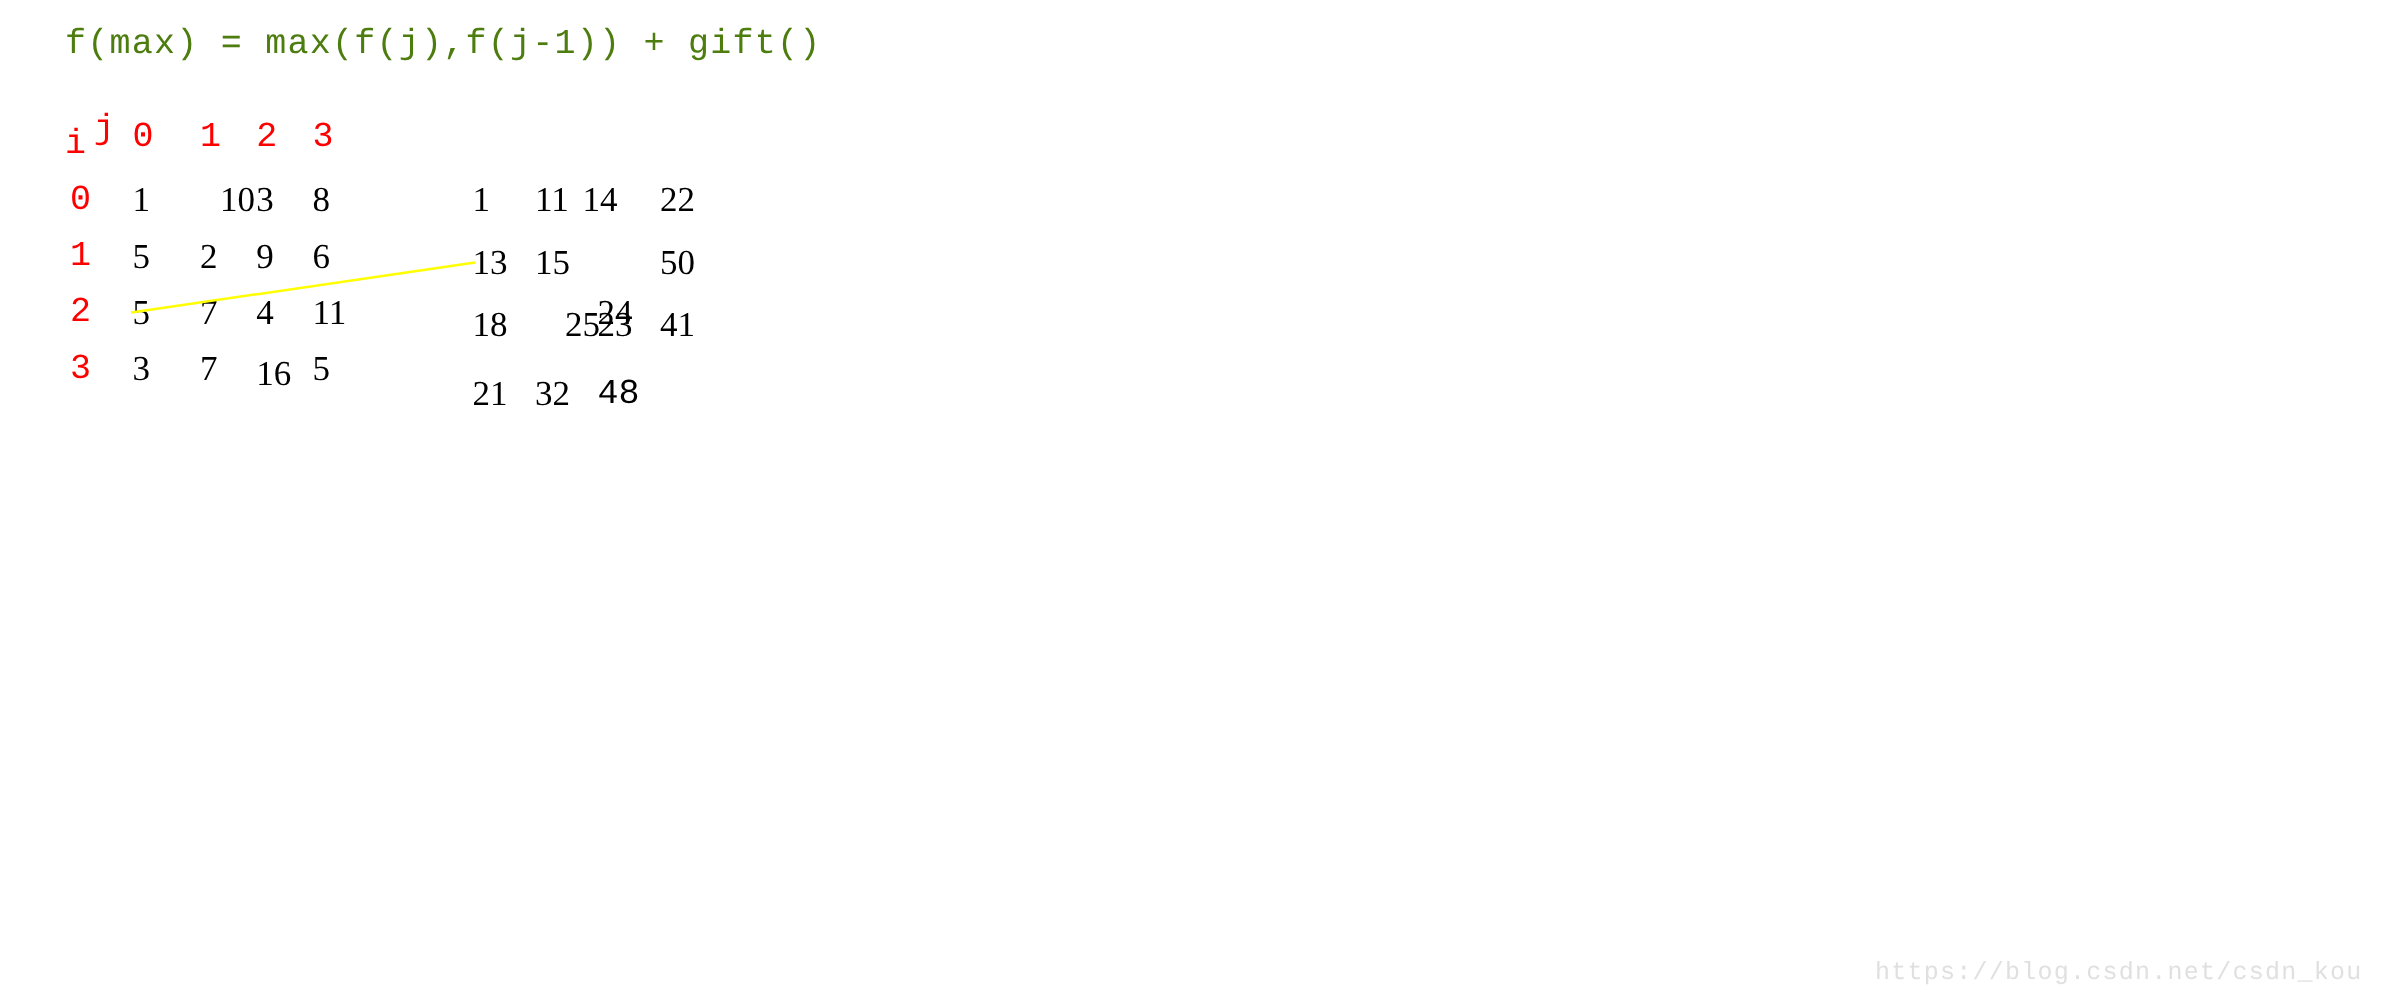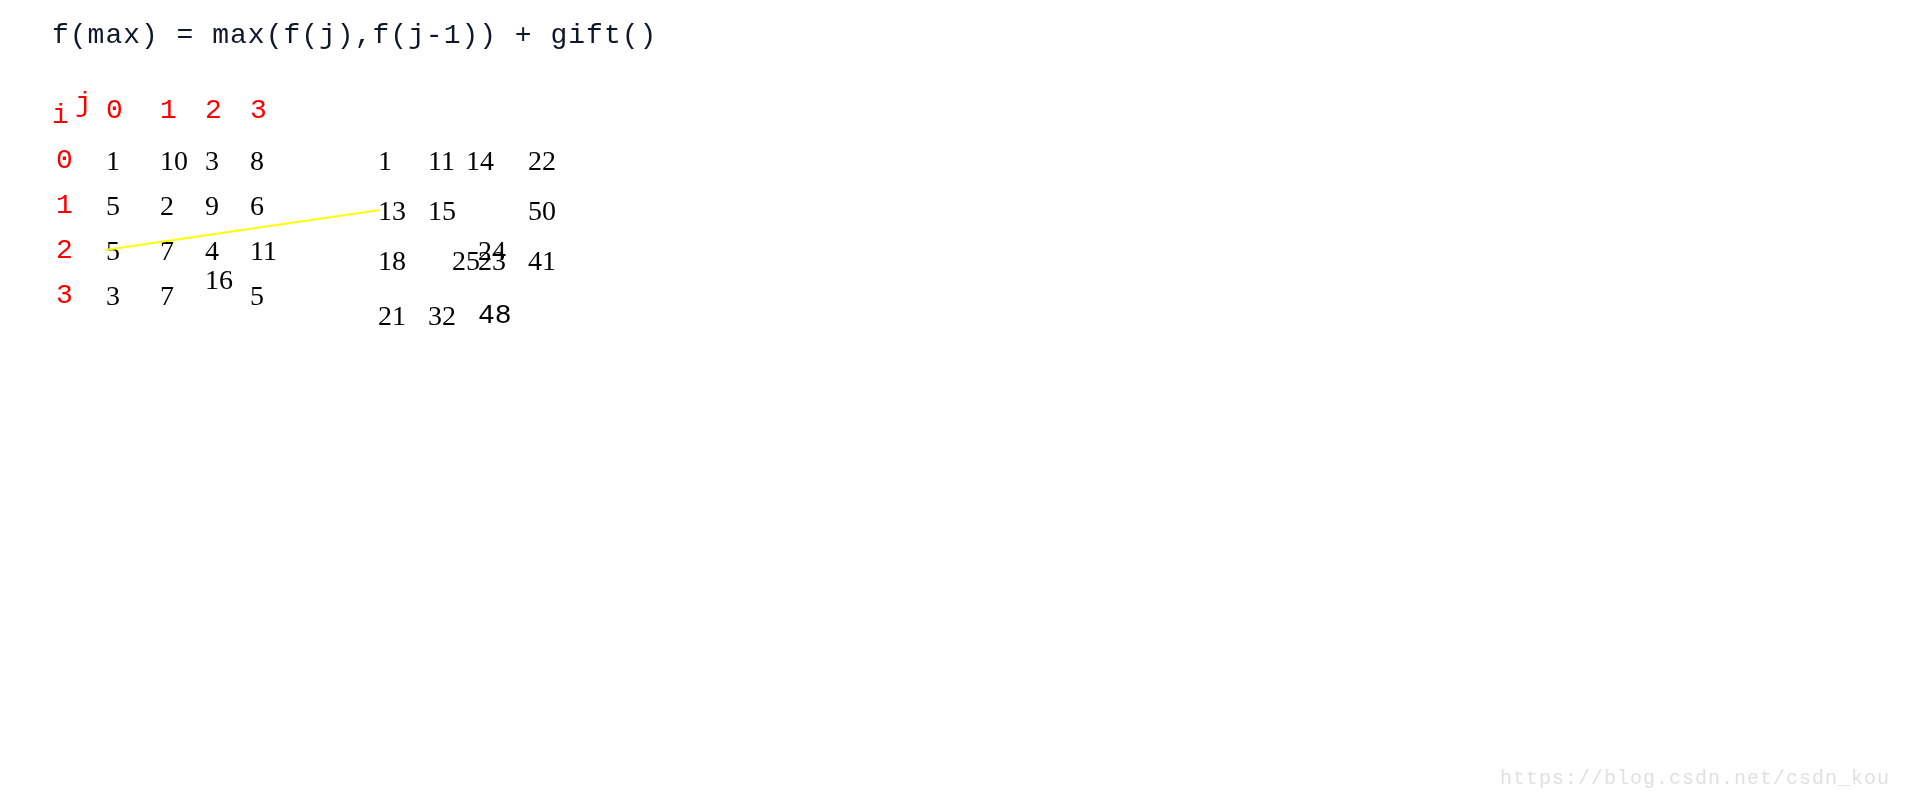--- a/index.html
+++ b/index.html
@@ -9,21 +9,21 @@
     height: 805px;
     background: #ffffff;
     font-family: "Courier New", "SimSun", monospace;
     position: relative;
     overflow: hidden;
   }
   .formula {
     position: absolute;
     left: 52px;
     top: 20px;
-    color: #0f172a;
+    color: #4d7c0f;
     font-size: 28px;
     letter-spacing: 1px;
     font-family: "Courier New", monospace;
   }
   .label {
     position: absolute;
     color: #ff0000;
     font-size: 28px;
     font-family: "SimSun", "Courier New", serif;
   }
@@ -59,34 +59,34 @@
 <div class="label" id="jh1" style="left: 160px; top: 95px;">1</div>
 <div class="label" id="jh2" style="left: 205px; top: 95px;">2</div>
 <div class="label" id="jh3" style="left: 250px; top: 95px;">3</div>
 
 <div class="label" id="ih0" style="left: 56px; top: 145px;">0</div>
 <div class="label" id="ih1" style="left: 56px; top: 190px;">1</div>
 <div class="label" id="ih2" style="left: 56px; top: 235px;">2</div>
 <div class="label" id="ih3" style="left: 56px; top: 280px;">3</div>
 
 <div class="cell" id="l00" style="left: 106px; top: 145px;">1</div>
-<div class="cell" id="l01" style="left: 160px; top: 145px; text-align: right;">10</div>
+<div class="cell" id="l01" style="left: 176px; top: 145px; text-align: right;">10</div>
 <div class="cell" id="l02" style="left: 205px; top: 145px;">3</div>
 <div class="cell" id="l03" style="left: 250px; top: 145px;">8</div>
 <div class="cell" id="l10" style="left: 106px; top: 190px;">5</div>
 <div class="cell" id="l11" style="left: 160px; top: 190px;">2</div>
 <div class="cell" id="l12" style="left: 205px; top: 190px;">9</div>
 <div class="cell" id="l13" style="left: 250px; top: 190px;">6</div>
 <div class="cell" id="l20" style="left: 106px; top: 235px;">5</div>
 <div class="cell" id="l21" style="left: 160px; top: 235px;">7</div>
 <div class="cell" id="l22" style="left: 205px; top: 235px;">4</div>
 <div class="cell" id="l23" style="left: 250px; top: 235px;">11</div>
 <div class="cell" id="l30" style="left: 106px; top: 280px;">3</div>
 <div class="cell" id="l31" style="left: 160px; top: 280px;">7</div>
-<div class="cell" id="l32" style="left: 205px; top: 264px;">16</div>
+<div class="cell" id="l32" style="left: 205px; top: 284px;">16</div>
 <div class="cell" id="l33" style="left: 250px; top: 280px;">5</div>
 
 <div class="cell" id="r00" style="left: 378px; top: 145px;">1</div>
 <div class="cell" id="r01" style="left: 428px; top: 145px;">11</div>
 <div class="cell" id="r02" style="left: 466px; top: 145px;">14</div>
 <div class="cell" id="r03" style="left: 528px; top: 145px;">22</div>
 <div class="cell" id="r10" style="left: 378px; top: 195px;">13</div>
 <div class="cell" id="r11" style="left: 428px; top: 195px;">15</div>
 <div class="cell" id="r12" style="left: 478px; top: 195px; margin-top: 40px;">24</div>
 <div class="cell" id="r13" style="left: 528px; top: 195px;">50</div>

